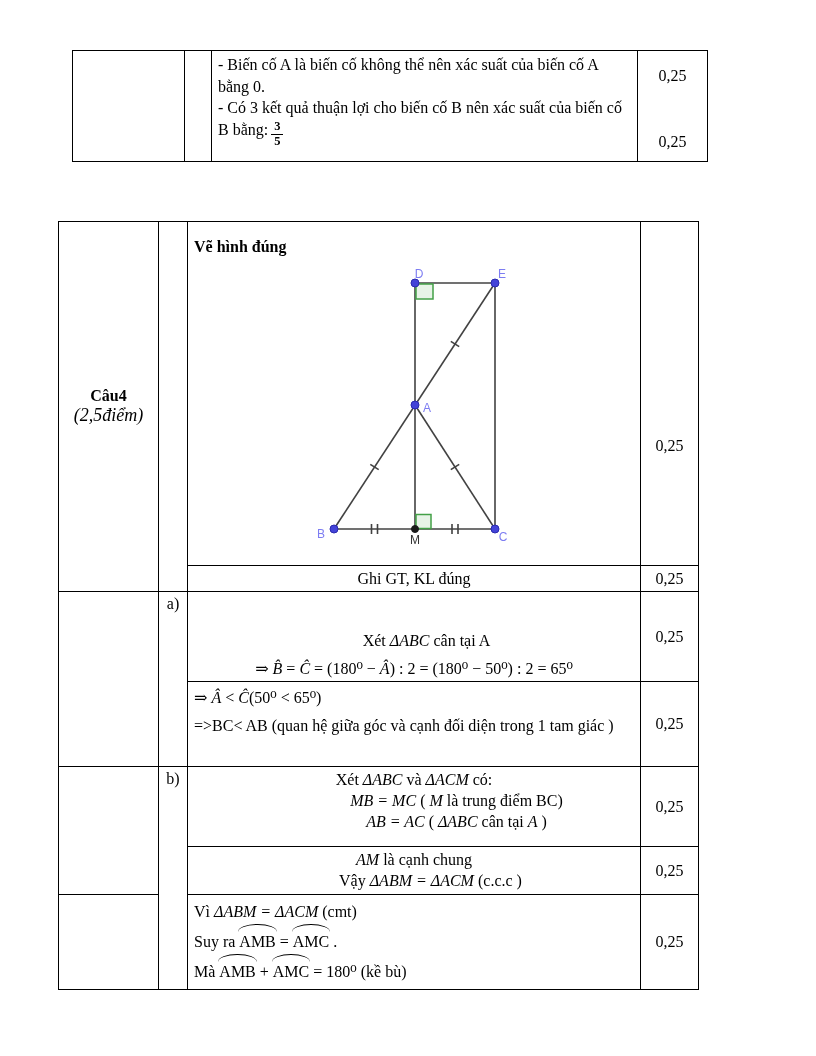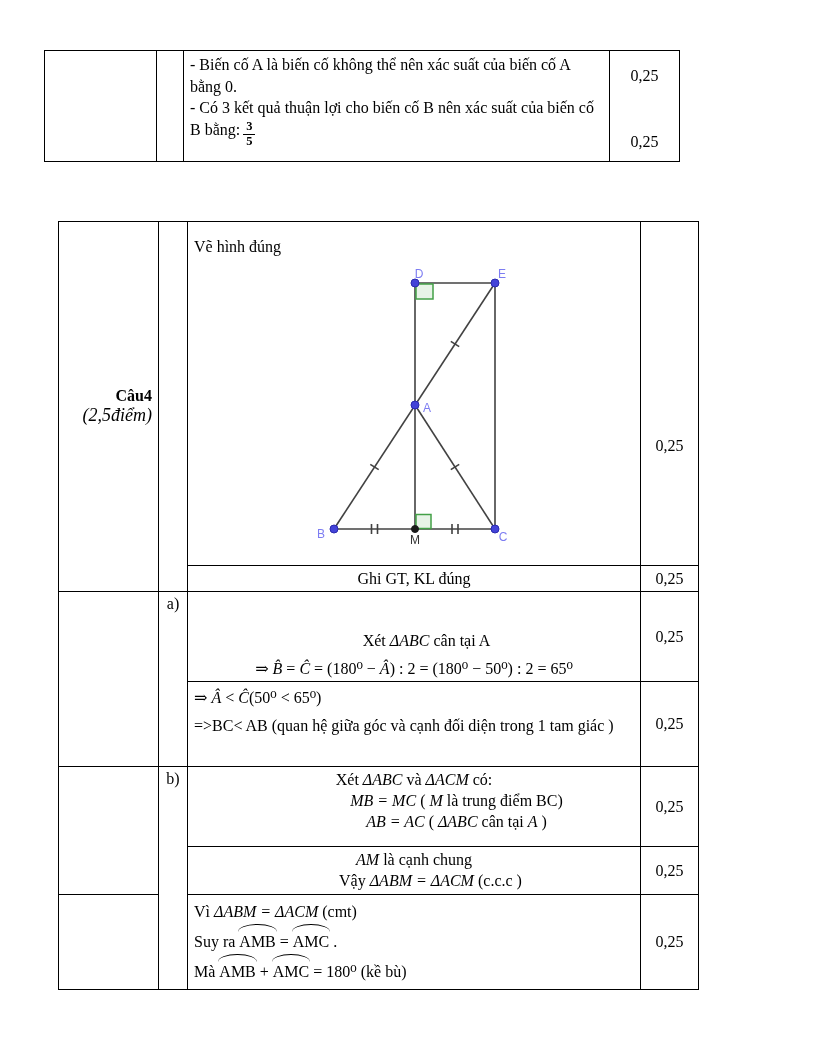--- a/index.html
+++ b/index.html
@@ -1,42 +1,42 @@
 <!DOCTYPE html>
 <html><head>
 <meta charset="utf-8">
 <style>
   html,body{margin:0;padding:0;background:#fff;}
   body{width:816px;height:1056px;position:relative;
        font-family:"Liberation Serif","DejaVu Serif",serif;font-size:16px;color:#000;}
   table{border-collapse:collapse;position:absolute;table-layout:fixed;background:#fff;}
   td{border:1px solid #000;vertical-align:top;padding:2px 6px;}
   
-  #top-table{left:44px;top:50px;width:635px;font-family:Liberation Serif, serif;}
+  #top-table{left:72px;top:50px;width:635px;font-family:Liberation Serif, serif;}
   #top-table td{height:105px;}
   .answer-text{line-height:21.5px;padding-top:3px;}
   .answer-text p{margin:0;}
   .score-stack{height:98px;display:flex;flex-direction:column;justify-content:space-between;
                align-items:center;padding-top:14px;box-sizing:border-box;}
   
   .frac{display:inline-block;vertical-align:-10px;text-align:center;font-size:12.5px;
         font-weight:bold;line-height:1.1;margin-left:3px;}
   .frac .num{display:block;border-bottom:1.3px solid #000;padding:0 3px;}
   .frac .den{display:block;}
   
   #main-table{left:58px;top:221px;width:640px;}
   tr.r1{height:344px;} tr.r2{height:25px;} tr.r3{height:70px;} tr.r4{height:85px;}
   tr.r5{height:80px;} tr.r6{height:48px;} tr.r7{height:94px;}
-  .q-cell{vertical-align:middle;text-align:right;}
+  .q-cell{vertical-align:middle;text-align:center;}
   .q-num{font-weight:bold;}
   .q-pts{font-style:italic;font-size:18px;}
   .part-cell{text-align:center;padding:3px 1px;}
   .score{ text-align:center;vertical-align:middle;}
   .score-top{vertical-align:top;text-align:center;padding-top:215px;}
-  .caption{padding-top:14px;}
+  .caption{padding-top:14px;font-weight:bold;}
   .fig-wrap{margin:8px 0 0 115px;}
   .it{font-style:italic;}
   .indent25{padding-left:25px;margin-top:36px;}
   .indent33{padding-left:33px;}
   .indent85{padding-left:85px;}
   .lh21{line-height:21px;text-align:center;} .lh28{line-height:28px;} .lh30{line-height:30px;margin-left:31px;}
   .mb6{margin-bottom:7px;}
   .wrap440{max-width:438px;}
   .widehat{position:relative;display:inline-block;text-align:right;}
   .widehat::before{content:"";position:absolute;left:-1px;right:-1px;top:-3px;height:7px;

